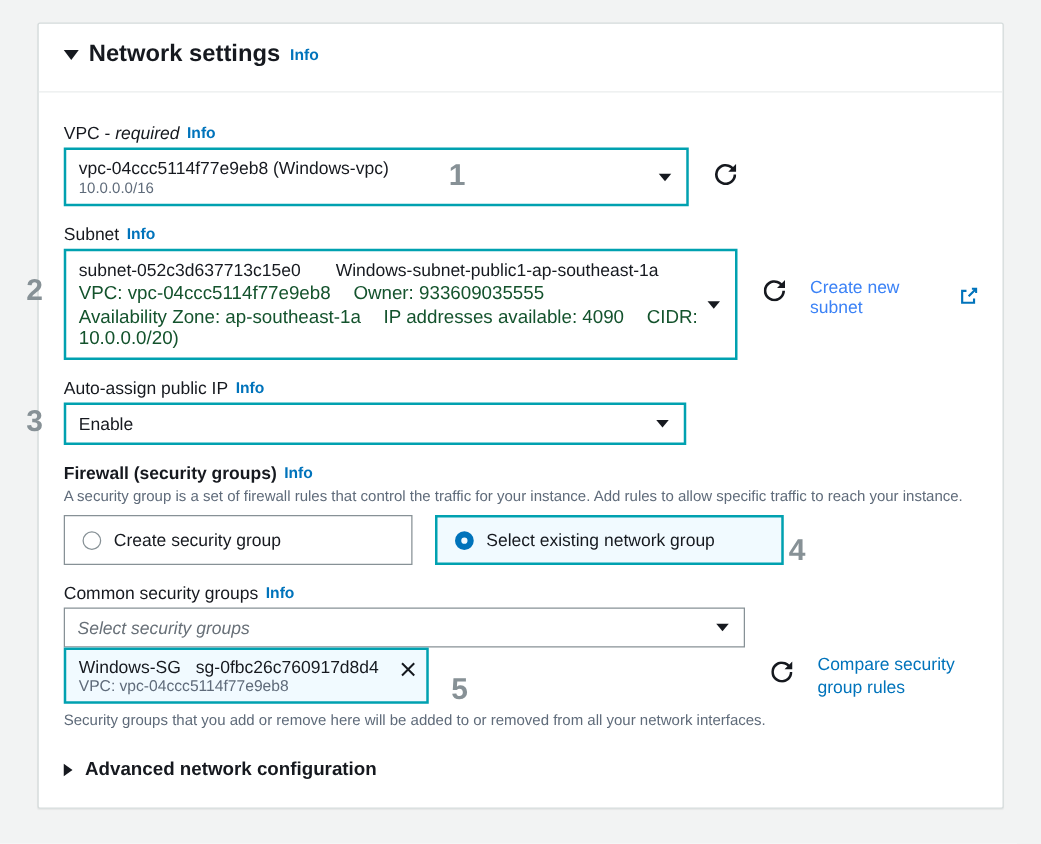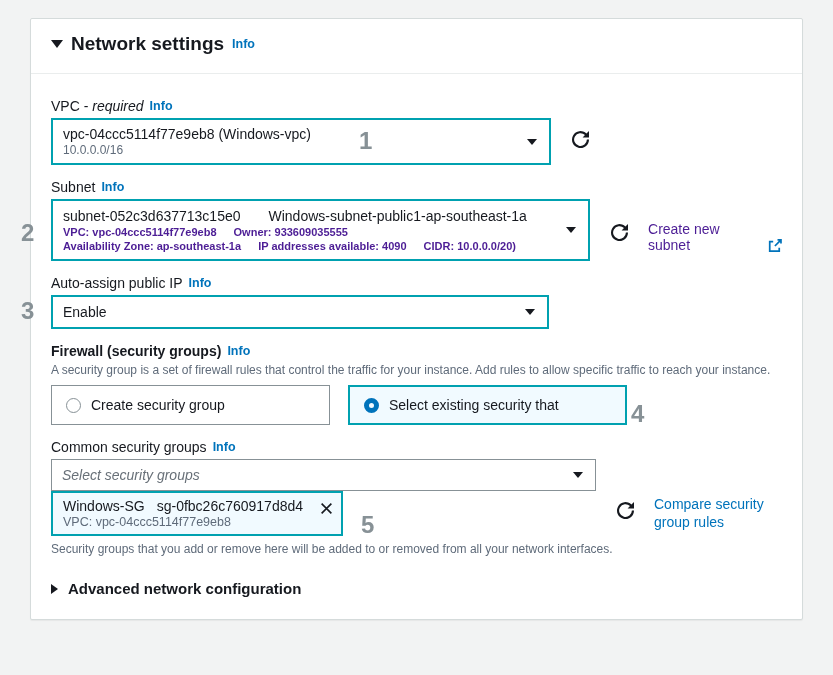--- a/index.html
+++ b/index.html
@@ -80,43 +80,43 @@
       border-top: 6px solid #16191f;
     }
     .refresh-btn {
       width: 22px; height: 22px;
       display: flex; align-items: center; justify-content: center;
       cursor: pointer;
       margin-top: 10px;
     }
     .refresh-svg { width: 17px; height: 17px; }
     .link-ext {
-      color: #4c1d95;
+      color: #3b82f6;
       font-size: 14px;
       text-decoration: none;
       cursor: pointer;
       display: inline-flex;
-      align-items: flex-end;
+      align-items: center;
       gap: 4px;
       margin-top: 10px;
     }
     .ext-icon { width: 14px; height: 14px; }
     .highlight {
       border: 2px solid #00a1b0 !important;
     }
     .annot {
       position: absolute;
       font-size: 24px;
       font-weight: 700;
       color: #879196;
     }
     .rel { position: relative; }
 
     .subnet-line1 { display: flex; gap: 28px; }
-    .subnet-sub { color: #4c1d95; font-size: 11px; margin-top: 2px; font-weight: bold; }
+    .subnet-sub { color: #14532d; font-size: 15px; margin-top: 2px; }
     .subnet-sub span { margin-right: 14px; }
 
     .bold { font-weight: 700; }
 
     .radio-row { display: flex; gap: 18px; margin-top: 8px; }
     .radio-box {
       border: 1px solid #879196;
       padding: 10px 14px;
       width: 279px;
       display: flex;
@@ -261,21 +261,21 @@
         <a class="info-link">Info</a>
       </div>
       <div class="field-desc">A security group is a set of firewall rules that control the traffic for your instance. Add rules to allow specific traffic to reach your instance.</div>
       <div class="radio-row">
         <div class="radio-box">
           <span class="radio-circle"></span>
           <span>Create security group</span>
         </div>
         <div class="radio-box selected highlight">
           <span class="radio-circle"></span>
-          <span>Select existing security that</span>
+          <span>Select existing network group</span>
         </div>
       </div>
       <span class="annot" style="left:580px; top:57px;">4</span>
     </div>
 
     <div class="field rel">
       <div class="field-label-row">
         <span class="field-label">Common security groups</span>
         <a class="info-link">Info</a>
       </div>

